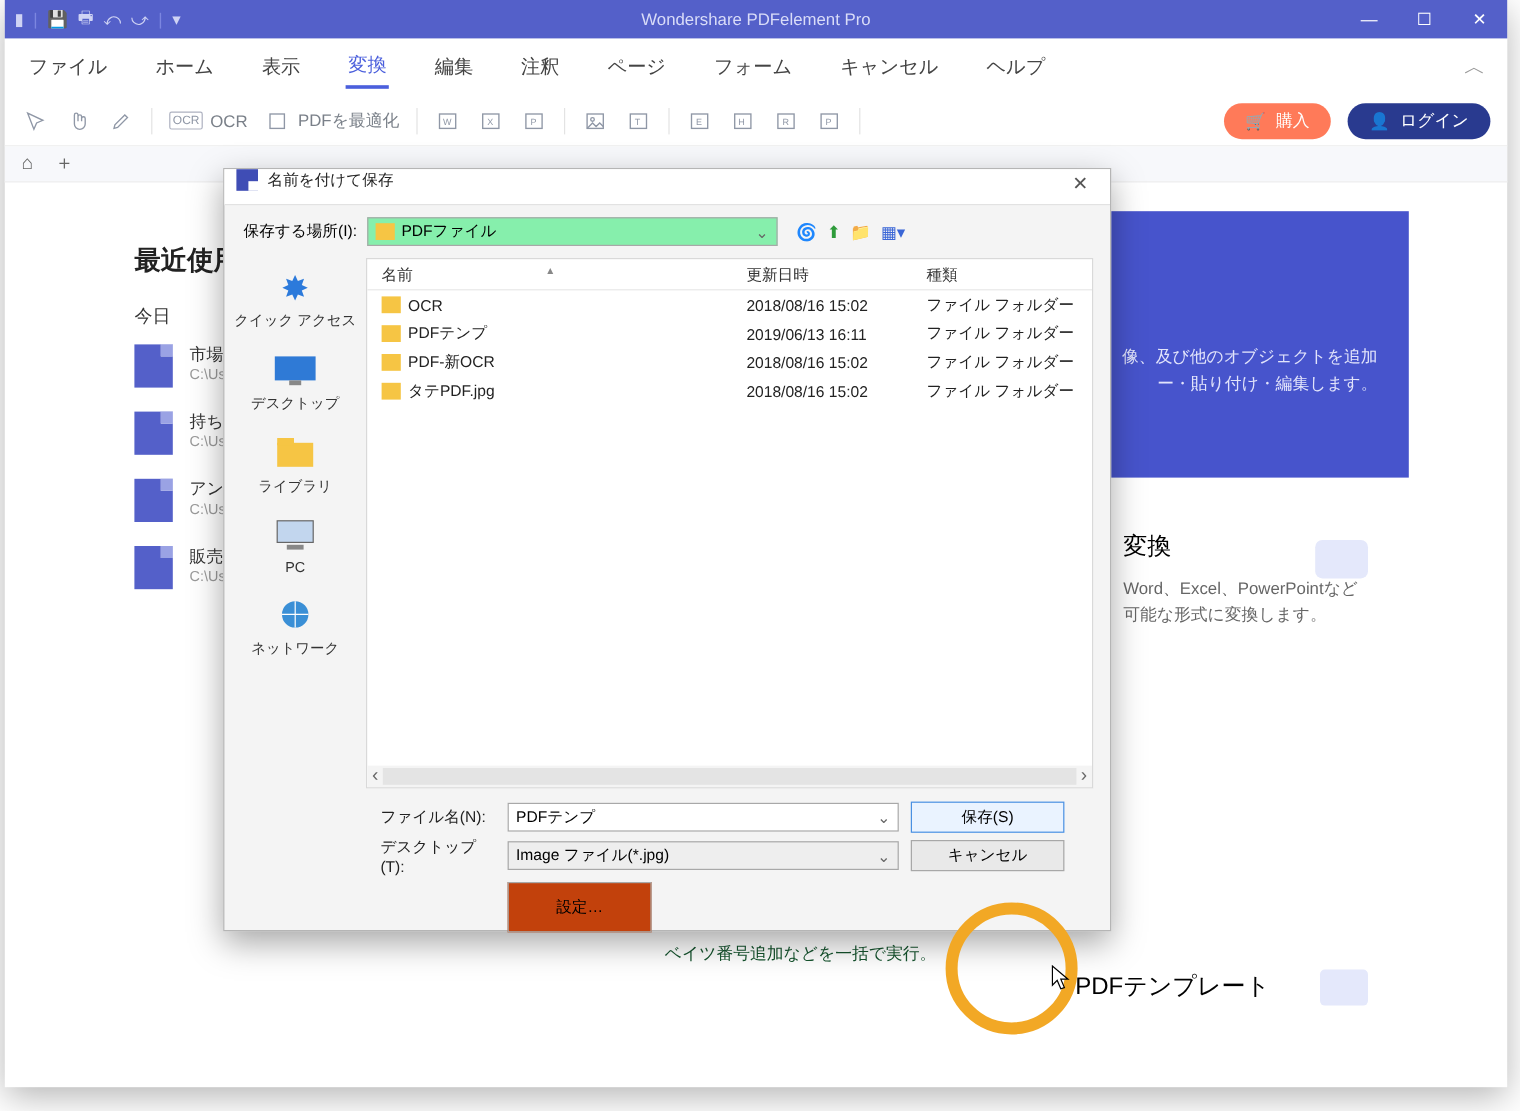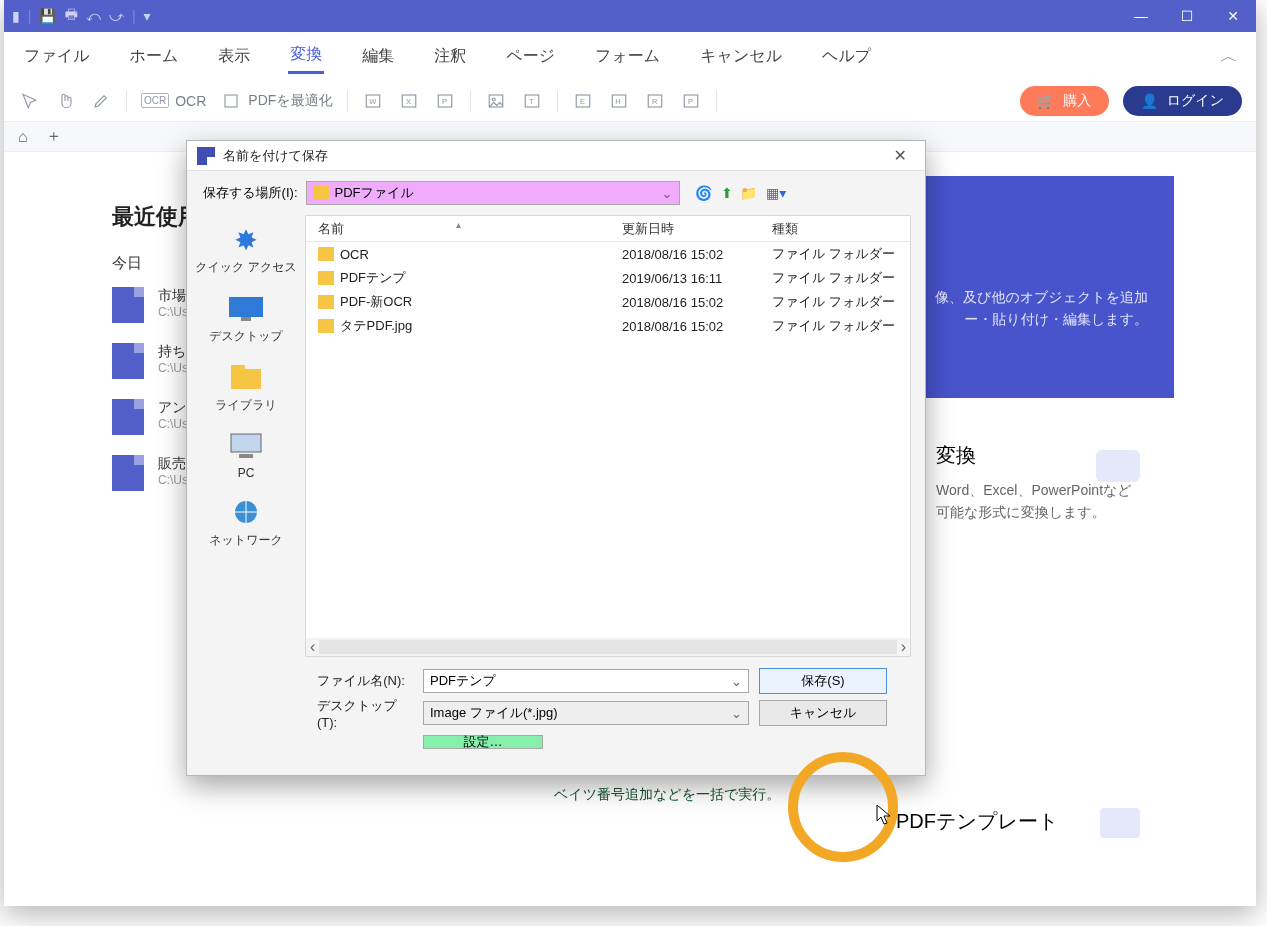--- a/index.html
+++ b/index.html
@@ -42,26 +42,26 @@
   
   .card { position:absolute; background:#fff; padding:22px 26px; }
   .card .cicon { position:absolute; right:22px; top:22px; width:62px; height:48px; }
   .card.blue { background:#4754cc; color:#fff; }
   .card .ctitle { font-size:20px; margin-bottom:10px; }
   .card .cdesc { font-size:14px; color:#666; line-height:1.6; }
   .card.blue .cdesc { color:#e2e4fb; }
   .bates { position:absolute; left:550px; top:786px; font-size:14px; color:#14532d; }
   
   .dialog { position:absolute; left:182px; top:140px; width:740px; height:636px; background:#f4f4f4; border:1px solid #b5b5b5; box-shadow:0 10px 26px rgba(0,0,0,.35); z-index:50; }
-  .dlg-title { height:30px; background:#fff; display:flex; align-items:center; padding:0 10px; font-size:13px; color:#222; border-bottom:1px solid #e2e2e2; }
+  .dlg-title { height:30px; background:#fff; display:flex; padding:0 10px; font-size:13px; color:#222; border-bottom:1px solid #e2e2e2; }
   .dlg-title .dlg-ic { width:18px; height:18px; background:#3f4db5; margin-right:8px; position:relative; }
   .dlg-title .dlg-ic:after{content:"";position:absolute;right:0;bottom:0;width:8px;height:8px;background:#fff;}
   .dlg-close { margin-left:auto; font-size:16px; color:#555; padding:2px 8px; }
   .dlg-row1 { display:flex; align-items:center; padding:10px 16px; gap:8px; font-size:13px; }
-  .loc-input { flex:none; width:374px; height:24px; border:1px solid #a8a8a8; background:#f0abfc; display:flex; align-items:center; padding:0 6px; font-size:13px; }
+  .loc-input { flex:none; width:342px; height:24px; border:1px solid #a8a8a8; background:#86efac; display:flex; align-items:center; padding:0 6px; font-size:13px; }
   .loc-input .fico { width:16px; height:14px; background:#f6c544; margin-right:6px; }
   .loc-input .dd { margin-left:auto; color:#666; }
   .nav-icons { display:flex; gap:8px; margin-left:8px; font-size:14px; }
   .dlg-body { display:flex; height:442px; }
   .places { width:118px; display:flex; flex-direction:column; align-items:center; gap:18px; padding:10px 0; font-size:12px; color:#333; }
   .place { display:flex; flex-direction:column; align-items:center; gap:4px; }
   .place .pic { width:38px; height:30px; display:flex; align-items:center; justify-content:center; }
   .filelist { flex:1; background:#fff; border:1px solid #d9d9d9; margin-right:14px; overflow:hidden; position:relative; }
   .fl-head { display:flex; font-size:13px; color:#333; border-bottom:1px solid #e8e8e8; height:26px; align-items:center; position:relative; }
   .fl-head .col1{width:316px; padding-left:12px;}
@@ -77,41 +77,42 @@
   .fl-scroll .track{flex:1; height:14px; background:#e4e4e4; margin:0 4px;}
   
   .dlg-bottom { padding:8px 16px 14px 130px; font-size:13px; position:relative; }
   .dlg-btm-row { display:flex; align-items:center; height:32px; gap:10px; }
   .dlg-label { width:96px; color:#222; }
   .dlg-field { width:326px; height:24px; border:1px solid #a8a8a8; background:#fff; display:flex; align-items:center; padding:0 6px; }
   .dlg-field.sel { background:#eee; }
   .dlg-field .dd{margin-left:auto;color:#666;}
   .dlg-btn { width:128px; height:26px; border:1px solid #a8a8a8; background:#e9e9e9; display:flex; align-items:center; justify-content:center; }
   .dlg-btn.save { background:#eaf3ff; border-color:#4a90e2; }
-  .set-btn { width:120px; height:14px; border:1px solid #a8a8a8; background:#86efac; display:flex; align-items:center; justify-content:center; margin-left:106px; margin-top:6px; }
+  .set-btn { width:120px; height:42px; border:1px solid #a8a8a8; background:#c2410c; display:flex; align-items:center; justify-content:center; margin-left:106px; margin-top:6px; }
   .highlight-ring { position:absolute; width:110px; height:110px; border:10px solid #f2a825; border-radius:50%; left:788px; top:752px; z-index:60; pointer-events:none;}
   .cursor { position:absolute; z-index:70; left:876px; top:804px; }
 </style>
 </head>
 <body>
 
 <div class="app-wrap">
   <div class="shell">
 
     <div class="titlebar">
       <div class="left-tools">
         <span>▮</span>
         <span class="vbar">|</span>
         <span>💾</span>
         <span>🖶</span>
         <span>⤺</span>
         <span>⤻</span>
         <span class="vbar">|</span>
         <span>▾</span>
       </div>
+      <div class="app-title">Wondershare PDFelement Pro</div>
       <div class="win-controls">
         <div class="wbtn">—</div>
         <div class="wbtn">☐</div>
         <div class="wbtn">✕</div>
       </div>
     </div>
 
     <div class="menubar">
       <div class="mitem">ファイル</div>
       <div class="mitem">ホーム</div>

